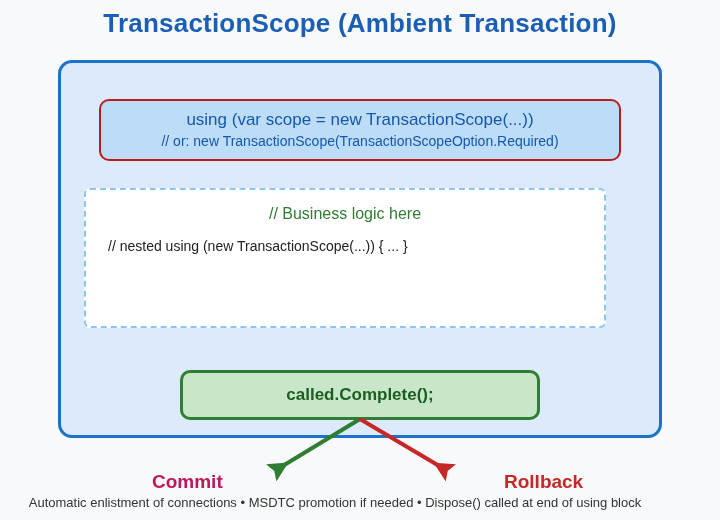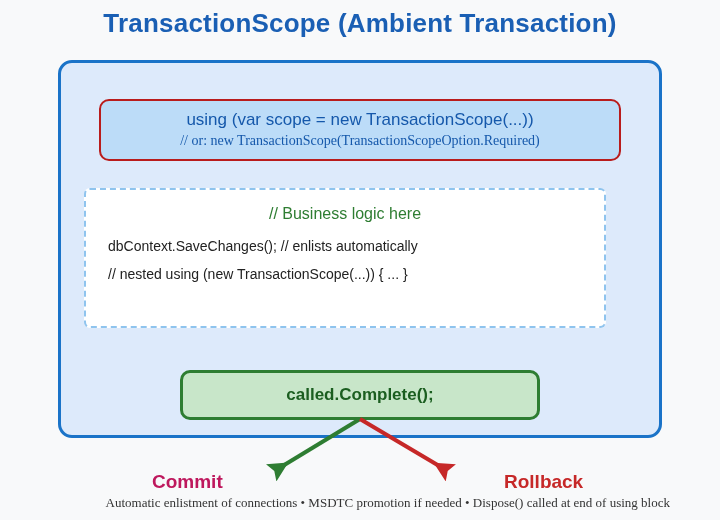--- a/index.html
+++ b/index.html
@@ -67,21 +67,20 @@
   }
   .using-line1 {
     font-size: 17px;
     line-height: 22px;
     white-space: nowrap;
   }
   .using-line2 {
     font-size: 14px;
     line-height: 20px;
     white-space: nowrap;
-    font-family: Liberation Serif, serif;
   }
 
   
   .logic-box {
     position: absolute;
     left: 84px;
     top: 188px;
     width: 522px;
     height: 140px;
     box-sizing: border-box;
@@ -150,44 +149,42 @@
     top: 471px;
     color: #c62828;
   }
 
   
   .footer {
     position: absolute;
     left: 0;
     top: 495px;
     width: 670px;
-    text-align: right;
+    text-align: center;
     font-size: 13px;
     color: #333333;
     white-space: nowrap;
-    font-family: Liberation Serif, serif;
   }
 </style>
 </head>
 <body>
 
 <div class="stage">
 
   <div class="title">TransactionScope (Ambient Transaction)</div>
 
   <div class="scope-box"></div>
 
   <div class="using-box">
     <div class="using-line1">using (var scope = new TransactionScope(...))</div>
     <div class="using-line2">// or: new TransactionScope(TransactionScopeOption.Required)</div>
   </div>
 
   <div class="logic-box">
     <div class="logic-head">// Business logic here</div>
-    <div class="logic-line">dbContext.SaveChanges(); // enlists automatically</div>
     <div class="logic-line">// nested using (new TransactionScope(...)) { ... }</div>
   </div>
 
   <div class="complete-box">
     <span>called.Complete();</span>
   </div>
 
   <svg class="arrows" viewBox="0 0 720 520" width="720" height="520">
     <defs>
       <marker id="head-green" markerWidth="5" markerHeight="5" refX="3.6" refY="2.5" orient="auto" markerUnits="strokeWidth">

